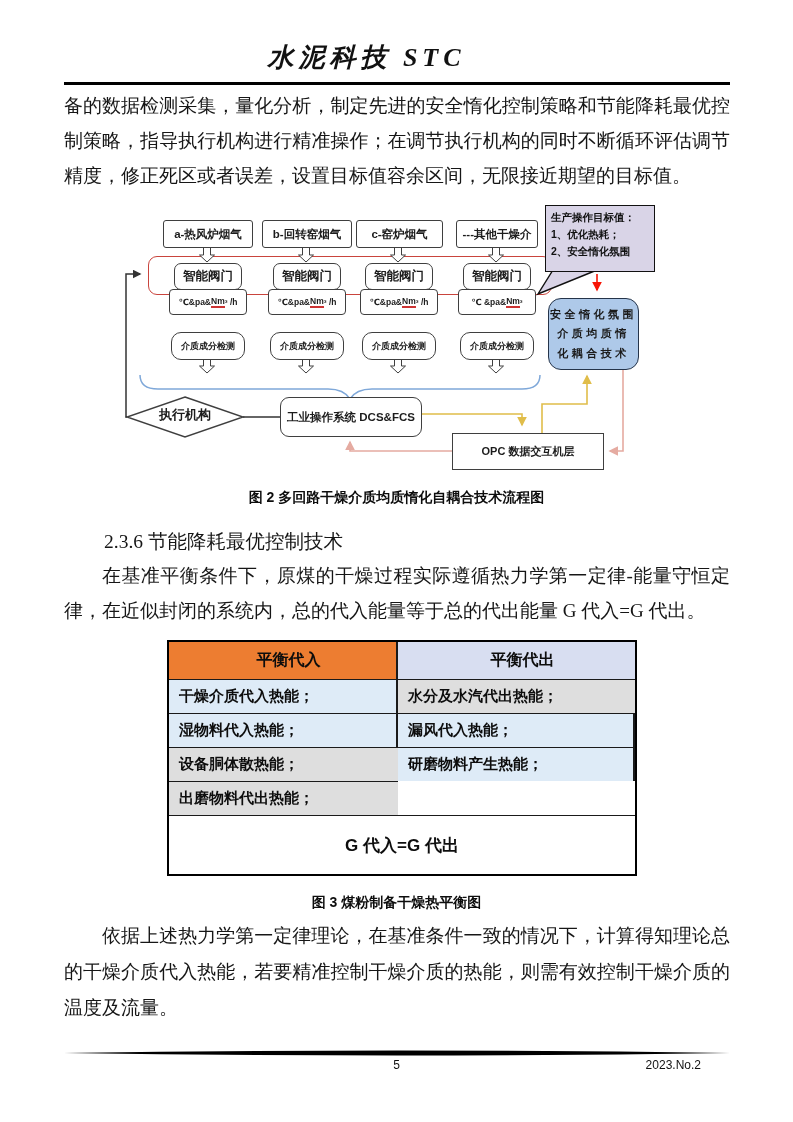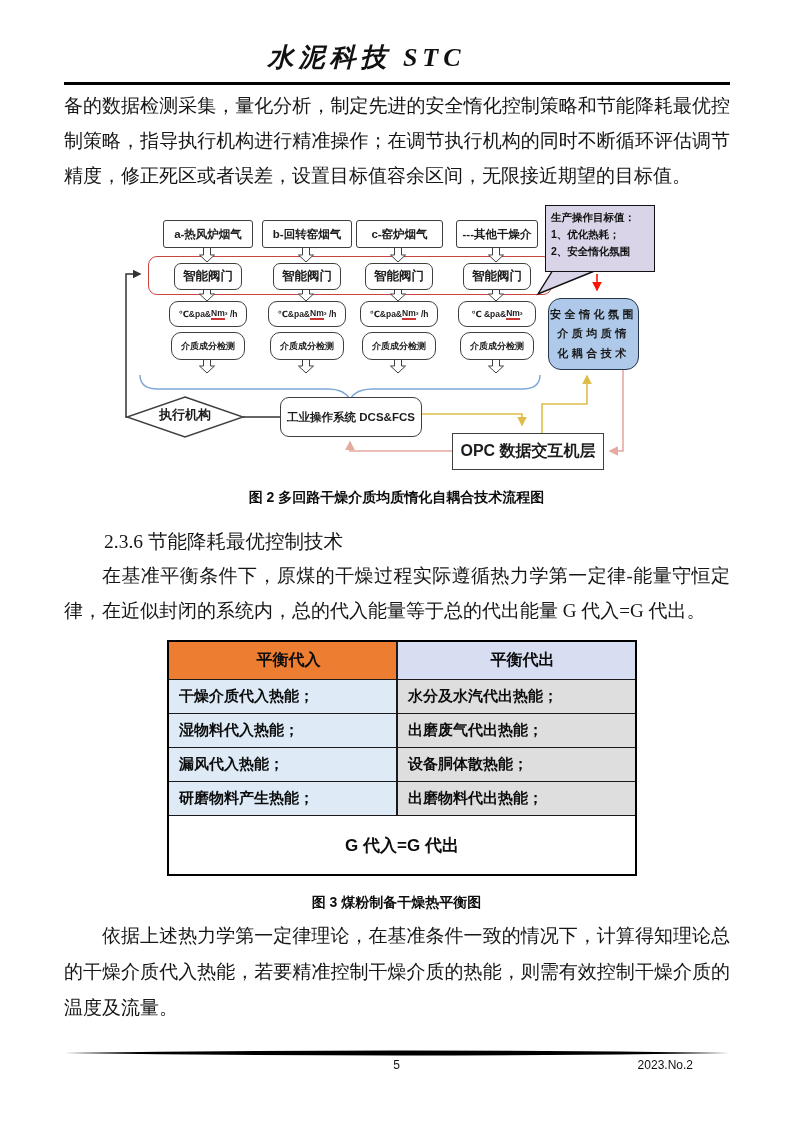--- a/index.html
+++ b/index.html
@@ -15,37 +15,37 @@
   .fig-caption{left:0;width:793px;text-align:center;font-family:"Liberation Sans","DejaVu Sans",sans-serif;
                font-weight:bold;font-size:14px;color:#0d0d0d;}
   
   .flow{left:110px;top:200px;width:555px;height:275px;}
   .flow .node{position:absolute;z-index:3;display:flex;align-items:center;justify-content:center;
               text-align:center;background:#fff;border:1.4px solid #3f3f3f;
               font-family:"Liberation Sans","DejaVu Sans",sans-serif;font-weight:bold;color:#1c1c1c;}
   .src{top:20px;height:26px;border-radius:3px;font-size:11.5px;}
   .valve{top:63px;height:25px;width:66px;border-radius:7px;font-size:12.5px;
          font-family:"Liberation Serif","DejaVu Serif",serif;}
-  .sensor{top:101px;height:24px;width:76px;border-radius:9px;font-size:8.5px;letter-spacing:0;}
+  .sensor{top:89px;height:24px;width:76px;border-radius:4px;font-size:8.5px;letter-spacing:0;}
   .sensor .nm{border-bottom:2px solid #c33;}
   .analysis{top:132px;height:26px;width:72px;border-radius:10px;font-size:9px;}
   .band{position:absolute;z-index:1;left:38px;top:56px;width:402px;height:37px;
         border:1.3px solid #c9443d;border-radius:9px;background:transparent;}
   .flow svg{position:absolute;left:0;top:0;z-index:2;}
   .callout{left:435px;top:5px;width:110px;height:67px;background:#d9d4e7;border:1.5px solid #111;
            z-index:3;padding:3px 5px;box-sizing:border-box;display:block;
            font-family:"Liberation Sans","DejaVu Sans",sans-serif;font-weight:bold;
            font-size:10.5px;line-height:1.62;color:#101010;}
   .tech{left:438px;top:98px;width:89px;height:70px;background:#aec9e9;border:1.6px solid #25344a;
         border-radius:13px;z-index:3;display:flex;flex-direction:column;align-items:center;
         justify-content:center;font-family:"Liberation Sans","DejaVu Sans",sans-serif;
         font-size:11px;font-weight:600;letter-spacing:3.5px;line-height:1.75;color:#1a1a1a;}
   .dcs{left:170px;top:197px;width:140px;height:38px;border:1.4px solid #7fa8d9;border-radius:9px;
        font-size:11.5px;}
-  .opc{left:342px;top:233px;width:150px;height:35px;border-radius:0;font-size:16px;}
+  .opc{left:342px;top:233px;width:150px;height:35px;border-radius:0;font-size:11px;}
   .actuator-label{left:25px;top:206px;width:100px;text-align:center;z-index:3;
        font-size:13px;font-weight:600;color:#1c1c1c;}
   
   .btable{left:167px;top:640px;width:470px;border:2px solid #000;box-sizing:border-box;
           font-family:"Liberation Sans","DejaVu Sans",sans-serif;font-weight:bold;color:#0d0d0d;
           display:grid;grid-template-columns:229px 237px;background:#fff;}
   .btable .cell{display:flex;align-items:center;padding-left:10px;font-size:15px;
                 border-top:1.5px solid #1a1a1a;box-sizing:border-box;height:34px;}
   .btable .hcell{height:37px;border-top:none;justify-content:center;padding-left:12px;font-size:16px;}
   .btable .lcol{border-right:2px solid #1a1a1a;}
@@ -179,31 +179,30 @@
   <div class="abs section-heading">2.3.6 节能降耗最优控制技术</div>
   <div class="abs body-par indent" style="top:558px;">在基准平衡条件下，原煤的干燥过程实际遵循热力学第一定律-能量守恒定律，在近似封闭的系统内，总的代入能量等于总的代出能量 G 代入=G 代出。</div>
 
   <div class="abs btable">
     <div class="cell hcell lcol hdr-in">平衡代入</div>
     <div class="cell hcell hdr-out">平衡代出</div>
 
     <div class="cell lcol c-in">干燥介质代入热能；</div>
     <div class="cell c-out">水分及水汽代出热能；</div>
     <div class="cell lcol c-in">湿物料代入热能；</div>
-    <div class="cell c-out">出磨废气代出热能；</div>
     <div class="cell lcol c-in">漏风代入热能；</div>
     <div class="cell c-out">设备胴体散热能；</div>
     <div class="cell lcol c-in">研磨物料产生热能；</div>
     <div class="cell c-out">出磨物料代出热能；</div>
 
     <div class="tfoot">G 代入=G 代出</div>
   </div>
 
   <div class="abs fig-caption" style="top:894px;">图 3 煤粉制备干燥热平衡图</div>
   <div class="abs body-par indent" style="top:918px;line-height:36px;">依据上述热力学第一定律理论，在基准条件一致的情况下，计算得知理论总的干燥介质代入热能，若要精准控制干燥介质的热能，则需有效控制干燥介质的温度及流量。</div>
 
   <svg class="abs" style="left:64px;top:1049px;" width="666" height="8" viewBox="0 0 666 8">
     <path d="M0,4 Q333,-1 666,4 Q333,9 0,4 Z" fill="#000"></path>
   </svg>
   <div class="abs pfoot" style="top:1058px;left:0;width:793px;text-align:center;">5</div>
-  <div class="abs pfoot" style="top:1058px;right:100px;">2023.No.2</div>
+  <div class="abs pfoot" style="top:1058px;right:92px;">2023.No.2</div>
 
 </div>
 
 </body></html>

